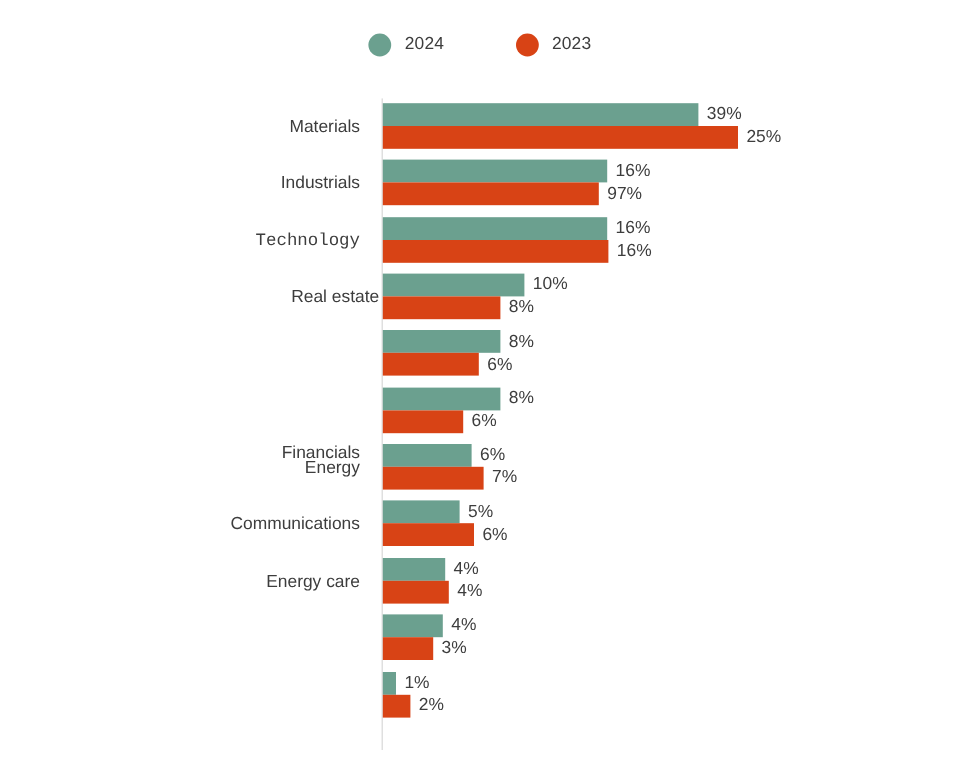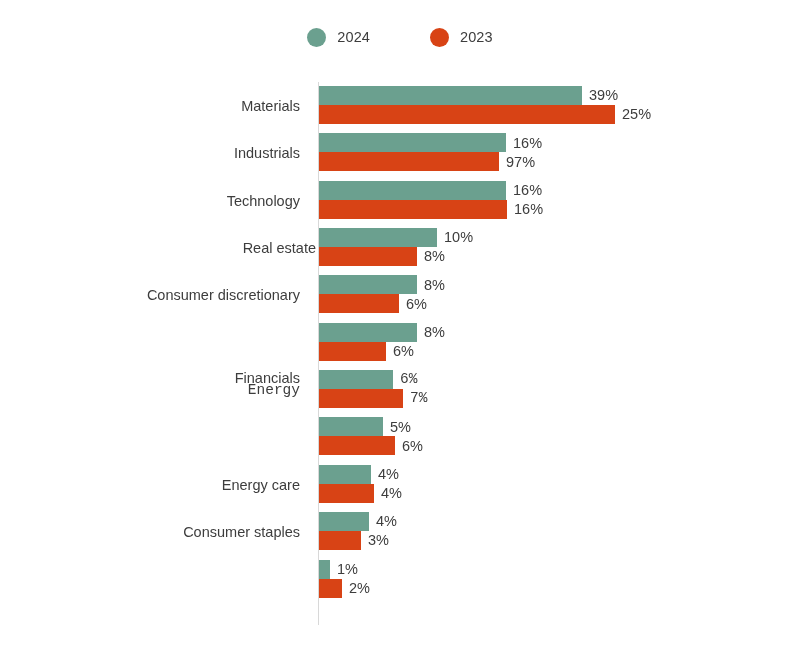--- a/index.html
+++ b/index.html
@@ -134,21 +134,21 @@
           <div class="bar-line" style="top: 0px;">
             <div class="bar" style="width: 187px; background: rgb(107, 160, 143);"></div>
             <span class="bar-value">16%</span>
           </div>
           <div class="bar-line" style="top: 19px;">
             <div class="bar" style="width: 180px; background: rgb(216, 67, 21);"></div>
             <span class="bar-value">97%</span>
           </div>
         </div>
         <div class="row-group" style="top: 98.7px; height: 38px;">
-          <div class="cat-label" style="top: 13px;">Technology</div>
+          <div class="cat-label" style="top: 13px; font-family: Liberation Mono, monospace;">Technology</div>
           <div class="bar-line" style="top: 0px;">
             <div class="bar" style="width: 187px; background: rgb(107, 160, 143);"></div>
             <span class="bar-value">16%</span>
           </div>
           <div class="bar-line" style="top: 19px;">
             <div class="bar" style="width: 188px; background: rgb(216, 67, 21);"></div>
             <span class="bar-value">16%</span>
           </div>
         </div>
         <div class="row-group" style="top: 146.05px; height: 38px; padding-left: 16px;">
@@ -156,53 +156,53 @@
           <div class="bar-line" style="top: 0px;">
             <div class="bar" style="width: 118px; background: rgb(107, 160, 143);"></div>
             <span class="bar-value">10%</span>
           </div>
           <div class="bar-line" style="top: 19px;">
             <div class="bar" style="width: 98px; background: rgb(216, 67, 21);"></div>
             <span class="bar-value">8%</span>
           </div>
         </div>
         <div class="row-group" style="top: 193.4px; height: 38px;">
-          <div class="cat-label" style="top: 13px;">Consumer discretionary</div>
           <div class="bar-line" style="top: 0px;">
             <div class="bar" style="width: 98px; background: rgb(107, 160, 143);"></div>
             <span class="bar-value">8%</span>
           </div>
           <div class="bar-line" style="top: 19px;">
             <div class="bar" style="width: 80px; background: rgb(216, 67, 21);"></div>
             <span class="bar-value">6%</span>
           </div>
         </div>
         <div class="row-group" style="top: 240.75px; height: 38px;">
           <div class="cat-label" style="top: 13px; margin-top: 35px;">Financials</div>
           <div class="bar-line" style="top: 0px;">
             <div class="bar" style="width: 98px; background: rgb(107, 160, 143);"></div>
             <span class="bar-value">8%</span>
           </div>
           <div class="bar-line" style="top: 19px;">
             <div class="bar" style="width: 67px; background: rgb(216, 67, 21);"></div>
             <span class="bar-value">6%</span>
           </div>
         </div>
-        <div class="row-group" style="top: 288.1px; height: 38px; font-family: Liberation Mono, monospace;">
+        <div class="row-group" style="top: 288.1px; height: 38px;">
           <div class="cat-label" style="top: 13px;">Energy</div>
           <div class="bar-line" style="top: 0px;">
             <div class="bar" style="width: 74px; background: rgb(107, 160, 143);"></div>
             <span class="bar-value">6%</span>
           </div>
           <div class="bar-line" style="top: 19px;">
             <div class="bar" style="width: 84px; background: rgb(216, 67, 21);"></div>
             <span class="bar-value">7%</span>
           </div>
         </div>
         <div class="row-group" style="top: 335.45px; height: 38px;">
+          <div class="cat-label" style="top: 13px;">Communications</div>
           <div class="bar-line" style="top: 0px;">
             <div class="bar" style="width: 64px; background: rgb(107, 160, 143);"></div>
             <span class="bar-value">5%</span>
           </div>
           <div class="bar-line" style="top: 19px;">
             <div class="bar" style="width: 76px; background: rgb(216, 67, 21);"></div>
             <span class="bar-value">6%</span>
           </div>
         </div>
         <div class="row-group" style="top: 382.8px; height: 38px;">
@@ -210,21 +210,20 @@
           <div class="bar-line" style="top: 0px;">
             <div class="bar" style="width: 52px; background: rgb(107, 160, 143);"></div>
             <span class="bar-value">4%</span>
           </div>
           <div class="bar-line" style="top: 19px;">
             <div class="bar" style="width: 55px; background: rgb(216, 67, 21);"></div>
             <span class="bar-value">4%</span>
           </div>
         </div>
         <div class="row-group" style="top: 430.15px; height: 38px;">
-          <div class="cat-label" style="top: 13px;">Consumer staples</div>
           <div class="bar-line" style="top: 0px;">
             <div class="bar" style="width: 50px; background: rgb(107, 160, 143);"></div>
             <span class="bar-value">4%</span>
           </div>
           <div class="bar-line" style="top: 19px;">
             <div class="bar" style="width: 42px; background: rgb(216, 67, 21);"></div>
             <span class="bar-value">3%</span>
           </div>
         </div>
         <div class="row-group" style="top: 477.5px; height: 38px;">

